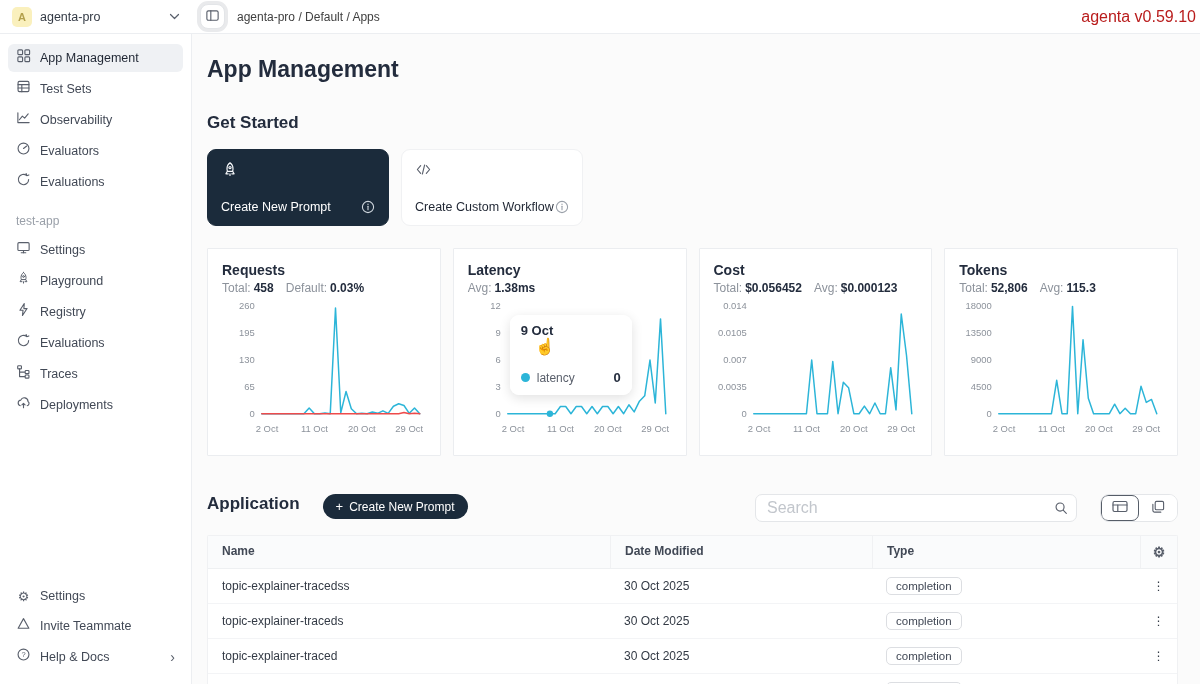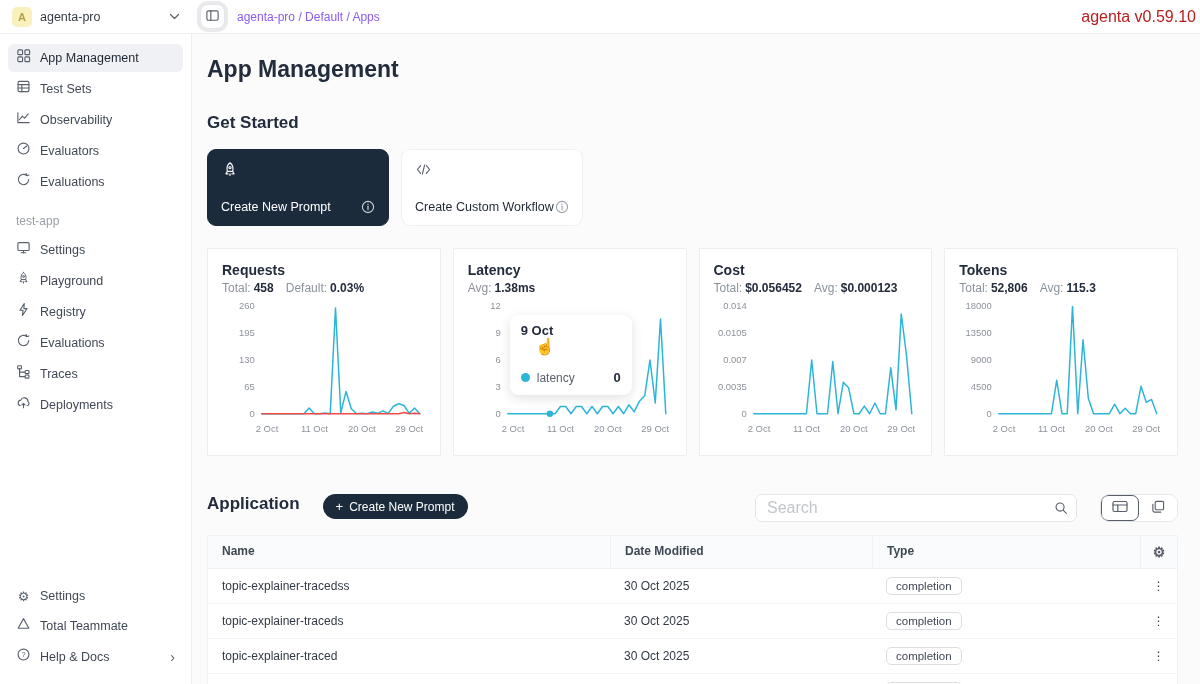--- a/index.html
+++ b/index.html
@@ -16,21 +16,21 @@
   .topbar { position:fixed; top:0; left:0; right:0; height:34px; background:#fff;
     border-bottom:1px solid #eceef1; display:flex; align-items:center; z-index:20; }
   .topbar-left { width:192px; flex:none; display:flex; align-items:center; gap:8px; padding:0 12px 0 12px; }
   .avatar { width:20px; height:20px; border-radius:5px; background:#faf0bd; color:#b3a04c;
     font-size:11px; font-weight:700; display:flex; align-items:center; justify-content:center; }
   .ws-name { font-size:12.5px; color:#333a45; font-weight:500; }
   .ws-chevron { margin-left:auto; display:flex; }
   .collapse-btn { margin-left:8px; width:25px; height:25px; border-radius:8px; border:1px solid #e3e5e8;
     background:#fff; display:flex; align-items:center; justify-content:center; cursor:pointer;
     box-shadow:0 0 0 3px #e9eaec; }
-  .breadcrumb { margin-left:12px; font-size:12px; color:#8b5cf6; }
+  .breadcrumb { margin-left:12px; font-size:12px; color:#404040; }
   .version { margin-left:auto; margin-right:4px; font-size:16px; color:#b91c1c; }
 
   
   .sidebar { position:fixed; top:34px; left:0; bottom:0; width:192px; background:#fff;
     border-right:1px solid #eceef1; padding:10px 8px 10px; display:flex; flex-direction:column; z-index:10; }
   .side-item { display:flex; align-items:center; gap:9px; padding:4px 8px; margin-bottom:3px;
     border-radius:6px; font-size:12.5px; color:#414855; cursor:pointer; line-height:17px; }
   .side-item.active { background:#eff1f4; color:#1f2633; font-weight:500; }
   .side-item .glyph { font-size:13px; color:#595f6b; width:15px; text-align:center; line-height:15px; }
   .group-label { font-size:12px; color:#9aa0a9; padding:15px 8px 8px; }
@@ -211,21 +211,21 @@
 
   <div class="side-footer">
     <div class="side-item">
       <span class="glyph">⚙</span>
       <span>Settings</span>
     </div>
     <div class="side-item">
       <span><svg class="lineicon" width="15" height="15" viewBox="0 0 16 16">
             <path d="M8 2.8 13.7 13H2.3z"></path>
           </svg></span>
-      <span>Total Teammate</span>
+      <span>Invite Teammate</span>
     </div>
     <div class="side-item">
       <span><svg class="lineicon" width="15" height="15" viewBox="0 0 16 16">
             <circle cx="8" cy="8" r="5.8"></circle>
             <text x="8" y="10.6" text-anchor="middle" style="font-size:8px;fill:#595f6b;stroke:none;font-family:'Liberation Sans',sans-serif">?</text>
           </svg></span>
       <span>Help &amp; Docs</span>
       <span class="chev">›</span>
     </div>
   </div>

